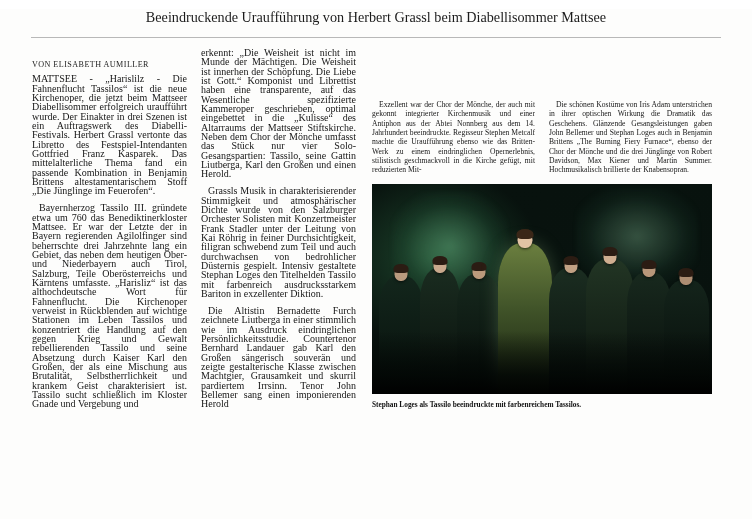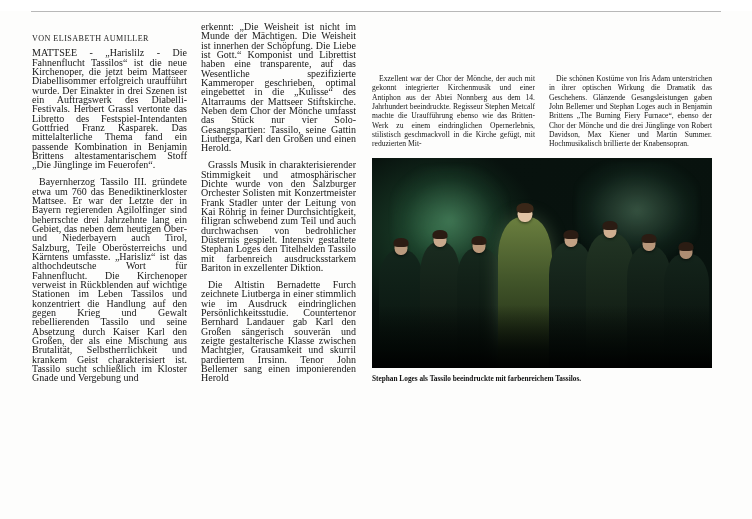--- a/index.html
+++ b/index.html
@@ -182,20 +182,21 @@
     position: absolute;
     left: 0; right: 0; bottom: 0;
     height: 100%;
   }
 </style>
 </head>
 <body>
 
 <div class="page">
 
+  <div class="subhead">Beeindruckende Uraufführung von Herbert Grassl beim Diabellisommer Mattsee</div>
   <div class="rule"></div>
 
   <div class="columns">
 
     <div class="col">
       <div class="byline">Von Elisabeth Aumiller</div>
       <p>MATTSEE - „Harislilz - Die Fahnenflucht Tassilos“ ist die neue Kirchenoper, die jetzt beim Mattseer Diabellisommer erfolgreich uraufführt wurde. Der Einakter in drei Szenen ist ein Auftragswerk des Diabelli-Festivals. Herbert Grassl vertonte das Libretto des Festspiel-Intendanten Gottfried Franz Kasparek. Das mittelalterliche Thema fand ein passende Kombination in Benjamin Brittens altestamentarischem Stoff „Die Jünglinge im Feuerofen“.</p>
       <p class="para-gap">Bayernherzog Tassilo III. gründete etwa um 760 das Benediktinerkloster Mattsee. Er war der Letzte der in Bayern regierenden Agilolfinger sind beherrschte drei Jahrzehnte lang ein Gebiet, das neben dem heutigen Ober- und Niederbayern auch Tirol, Salzburg, Teile Oberösterreichs und Kärntens umfasste. „Harisliz“ ist das althochdeutsche Wort für Fahnenflucht. Die Kirchenoper verweist in Rückblenden auf wichtige Stationen im Leben Tassilos und konzentriert die Handlung auf den gegen Krieg und Gewalt rebellierenden Tassilo und seine Absetzung durch Kaiser Karl den Großen, der als eine Mischung aus Brutalität, Selbstherrlichkeit und krankem Geist charakterisiert ist. Tassilo sucht schließlich im Kloster Gnade und Vergebung und</p>
     </div>
 

